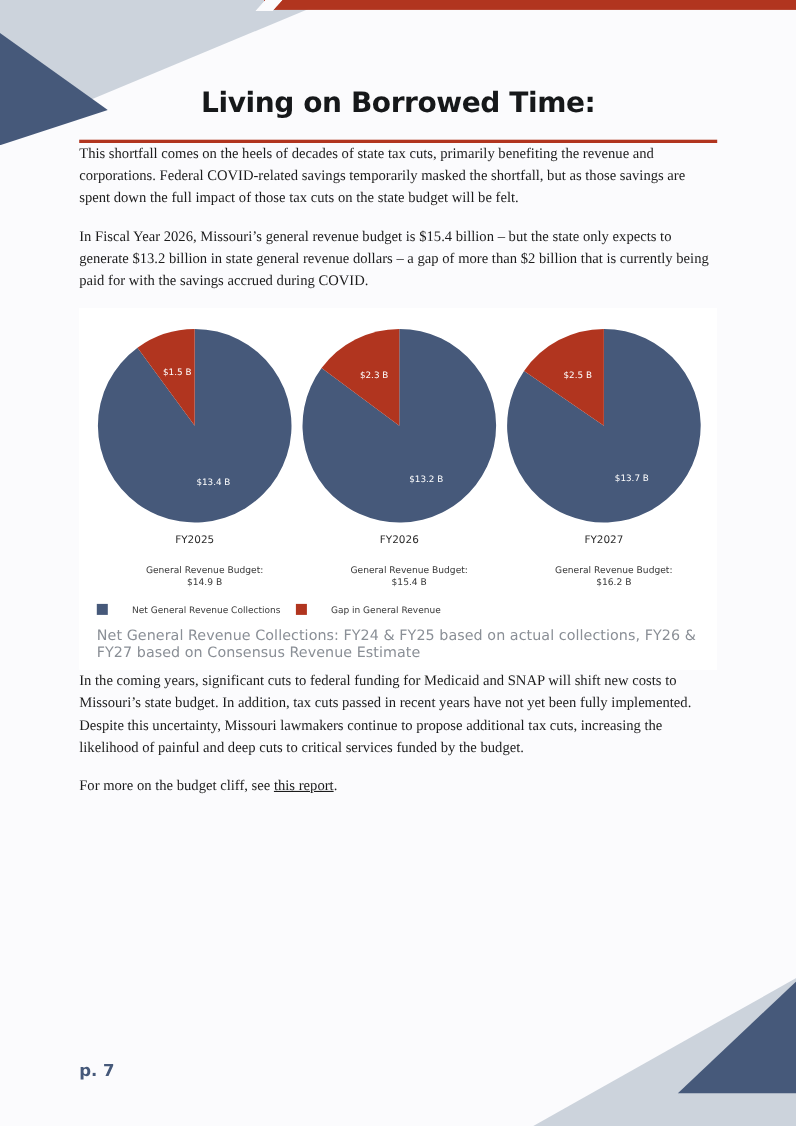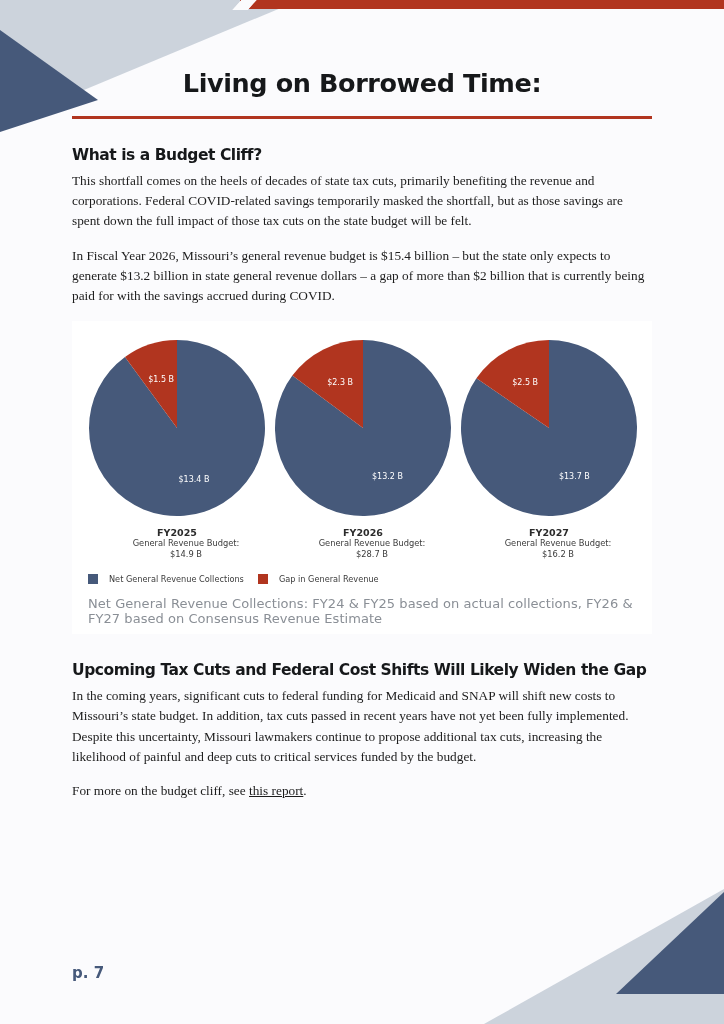--- a/index.html
+++ b/index.html
@@ -55,21 +55,21 @@
     bottom: 0; right: 0;
     width: 150px; height: 150px;
     background: #46597a;
     clip-path: polygon(150px 18px, 150px 120px, 42px 120px);
   }
 
   
   #content {
     position: relative;
     z-index: 5;
-    padding: 3px 72px;
+    padding: 14px 72px;
   }
 
   #title-block { padding-top: 64px; text-align: center; }
 
   .doc-title {
     font-family: "DejaVu Sans", sans-serif;
     font-weight: bold;
     font-size: 25.5px;
     line-height: 1.28;
     letter-spacing: -0.4px;
@@ -146,38 +146,38 @@
   }
 
   .pie-caption {
     margin-top: 6px;
     text-align: center;
     font-family: "DejaVu Sans", sans-serif;
     color: #2b2b2b;
   }
   .pie-fy {
     font-size: 9.5px;
-    font-weight: bold;
-    margin-bottom: 0;
+    font-weight: normal;
+    margin-bottom: 16px;
   }
   .pie-budget {
     font-size: 8.3px;
     line-height: 1.35;
     color: #3a3a3a;
     margin-left: 18px;
   }
 
   #legend {
     display: flex;
     align-items: center;
     gap: 14px;
     margin-top: 14px;
     padding-left: 4px;
   }
-  .legend-item { display: flex; gap: 11px; }
+  .legend-item { display: flex; gap: 22px; }
   .legend-swatch { width: 10px; height: 10px; display: block; }
   .legend-text {
     font-family: "DejaVu Sans", sans-serif;
     font-size: 8.2px;
     color: #3b3b3b;
   }
 
   #chart-footnote {
     margin-top: 12px;
     padding-left: 4px;
@@ -211,21 +211,20 @@
 
 <div id="content">
 
   <div id="title-block">
     <div class="doc-title">
       <div>Living on Borrowed Time:</div>
     </div>
     <div id="title-rule"></div>
   </div>
 
-  <h2 class="section">What is a Budget Cliff?</h2>
   <p class="body">This shortfall comes on the heels of decades of state tax cuts, primarily benefiting the revenue and corporations. Federal COVID-related savings temporarily masked the shortfall, but as those savings are spent down the full impact of those tax cuts on the state budget will be felt.</p>
   <p class="body">In Fiscal Year 2026, Missouri’s general revenue budget is $15.4 billion – but the state only expects to generate $13.2 billion in state general revenue dollars – a gap of more than $2 billion that is currently being paid for with the savings accrued during COVID.</p>
 
 
   <div id="chart-panel">
     <div id="pies">
         <div class="pie-cell">
           <div class="pie-wrap">
             <svg width="186" height="186" viewBox="0 0 186 186">
               <path d="M 93 93 L 93 5 A 88 88 0 1 1 40.97514252520441 22.025256571600025 Z" fill="#46597a"></path>
@@ -248,21 +247,21 @@
               <path d="M 93 93 L 93 5 A 88 88 0 1 1 22.334342298252352 40.556079269571825 Z" fill="#46597a"></path>
               <path d="M 93 93 L 22.334342298252352 40.556079269571825 A 88 88 0 0 1 92.99999999999999 5 Z" fill="#b1351f"></path>
               <text x="117.5" y="141.7" class="slice-label">$13.2 B</text>
               <text x="70.1" y="47.4" class="slice-label">$2.3 B</text>
             </svg>
           </div>
           <div class="pie-caption">
             <div class="pie-fy">FY2026</div>
             <div class="pie-budget">
               <div>General Revenue Budget:</div>
-              <div>$28.7 B</div>
+              <div>$15.4 B</div>
             </div>
           </div>
         </div>
         <div class="pie-cell">
           <div class="pie-wrap">
             <svg width="186" height="186" viewBox="0 0 186 186">
               <path d="M 93 93 L 93 5 A 88 88 0 1 1 20.42859963839861 43.22659495718459 Z" fill="#46597a"></path>
               <path d="M 93 93 L 20.42859963839861 43.22659495718459 A 88 88 0 0 1 92.99999999999999 5 Z" fill="#b1351f"></path>
               <text x="118.4" y="141.3" class="slice-label">$13.7 B</text>
               <text x="69.2" y="47.8" class="slice-label">$2.5 B</text>
@@ -285,21 +284,20 @@
         </div>
         <div class="legend-item">
           <span class="legend-swatch" style="background: rgb(177, 53, 31);"></span>
           <span class="legend-text">Gap in General Revenue</span>
         </div>
       </div>
 
     <div id="chart-footnote">Net General Revenue Collections: FY24 &amp; FY25 based on actual collections, FY26 &amp; FY27 based on Consensus Revenue Estimate</div>
   </div>
 
-  <h2 class="section">Upcoming Tax Cuts and Federal Cost Shifts Will Likely Widen the Gap</h2>
   <p class="body">In the coming years, significant cuts to federal funding for Medicaid and SNAP will shift new costs to Missouri’s state budget. In addition, tax cuts passed in recent years have not yet been fully implemented. Despite this uncertainty, Missouri lawmakers continue to propose additional tax cuts, increasing the likelihood of painful and deep cuts to critical services funded by the budget.</p>
   <p class="body tight">
     <span>For more on the budget cliff, see </span><a class="inline-link" href="#">this report</a><span>.</span>
   </p>
 
 </div>
 
 <div id="page-footer">p. 7</div>
 
 </body></html>

